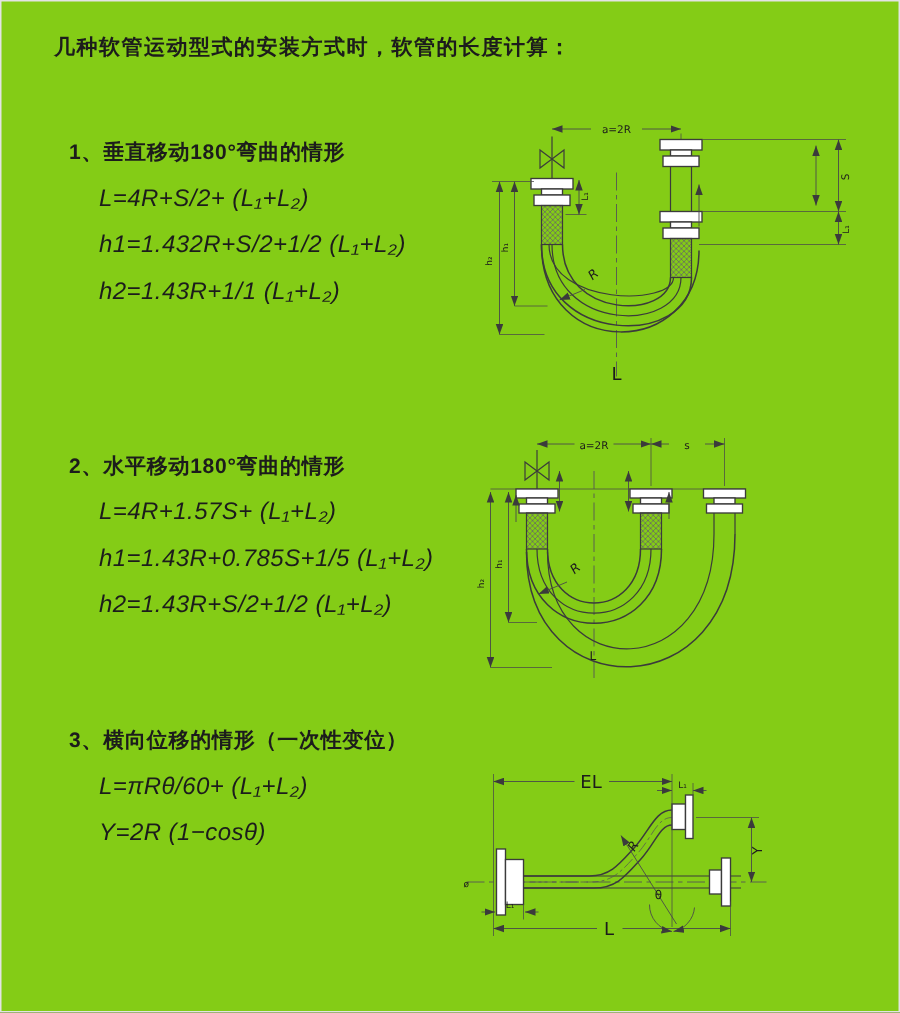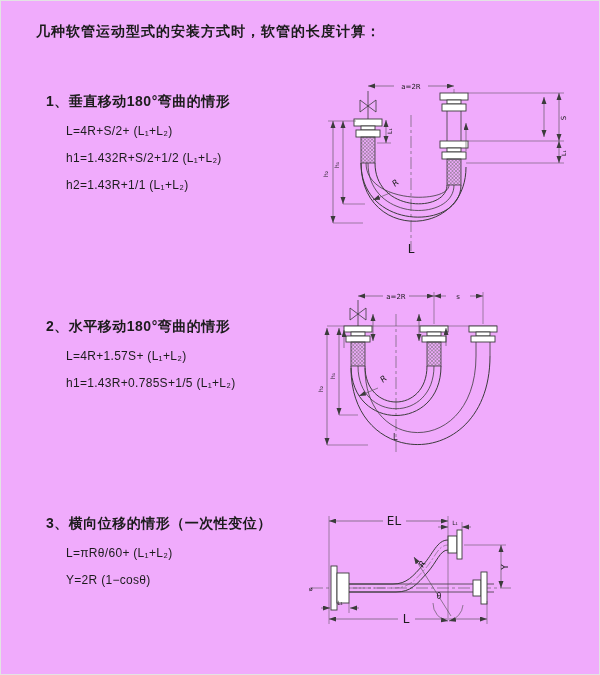--- a/index.html
+++ b/index.html
@@ -1,31 +1,31 @@
 <!DOCTYPE html>
 <html><head>
 <meta charset="utf-8">
 <style>
   html,body{margin:0;padding:0;background:#888;}
   .page{
     position:relative;width:600px;height:675px;margin:0 auto;
-    background:#f0abfc;border:1px solid #e3e3e3;box-sizing:border-box;
+    background:#84cc16;border:1px solid #e3e3e3;box-sizing:border-box;
     font-family:"Liberation Sans","DejaVu Sans",sans-serif;color:#1c1c1c;
     overflow:hidden;
   }
   .doc-title{
     position:absolute;left:35px;top:22px;font-size:14px;font-weight:600;
     letter-spacing:1px;white-space:nowrap;
   }
   .section{position:absolute;left:45px;width:270px;}
   .sec1{top:92px;}
-  .sec2{top:301px;margin-top:16px;}
-  .sec3{top:514px;}
+  .sec2{top:301px;}
+  .sec3{top:484px;}
   .sec-heading{font-size:14px;font-weight:600;letter-spacing:.5px;white-space:nowrap;}
-  .formula{margin:13px 0 0 20px;font-size:12px;letter-spacing:.3px;white-space:nowrap;}
+  .formula{margin:13px 0 0 20px;font-size:16px;letter-spacing:.3px;white-space:nowrap;font-style:italic;}
   .diagram{position:absolute;}
   .dia1{left:315px;top:72px;}
   .dia2{left:312px;top:283px;}
   .dia3{left:302px;top:505px;}
   
   .ol{fill:none;stroke:#3b3b3b;stroke-width:1;}          
   .ol2{fill:none;stroke:#3b3b3b;stroke-width:.8;}
   .fit{fill:#ffffff;stroke:#3b3b3b;stroke-width:.9;}     
   .dim{fill:none;stroke:#4a4a4a;stroke-width:.6;}        
   .ext{fill:none;stroke:#4a4a4a;stroke-width:.5;}        
@@ -48,20 +48,21 @@
     <div class="sec-heading">1、垂直移动180°弯曲的情形</div>
     <div class="formula">L=4R+S/2+ (L₁+L₂)</div>
     <div class="formula">h1=1.432R+S/2+1/2 (L₁+L₂)</div>
     <div class="formula">h2=1.43R+1/1 (L₁+L₂)</div>
   </div>
 
   <div class="section sec2">
     <div class="sec-heading">2、水平移动180°弯曲的情形</div>
     <div class="formula">L=4R+1.57S+ (L₁+L₂)</div>
     <div class="formula">h1=1.43R+0.785S+1/5 (L₁+L₂)</div>
+    <div class="formula">h2=1.43R+S/2+1/2 (L₁+L₂)</div>
   </div>
 
   <div class="section sec3">
     <div class="sec-heading">3、横向位移的情形（一次性变位）</div>
     <div class="formula">L=πRθ/60+ (L₁+L₂)</div>
     <div class="formula">Y=2R (1−cosθ)</div>
   </div>
 
   <svg class="diagram dia1" width="270" height="185" viewBox="0 0 270 185">
     <defs>

